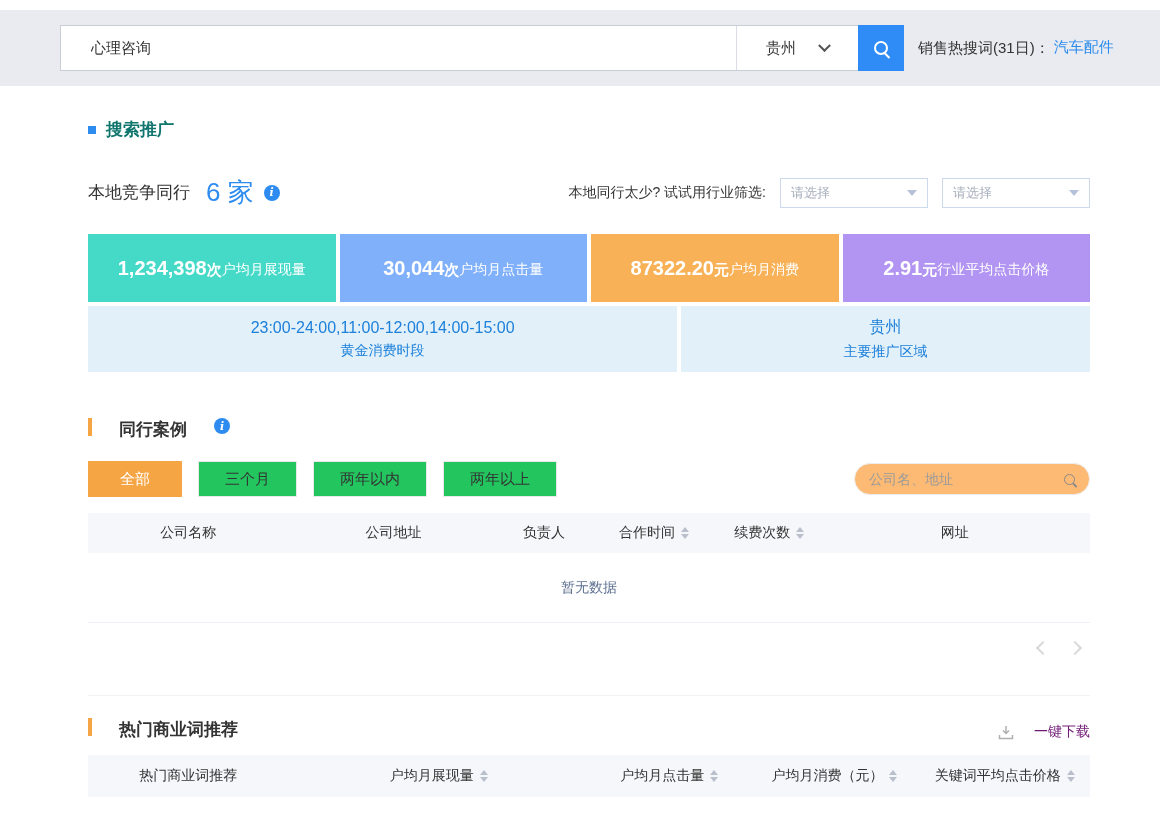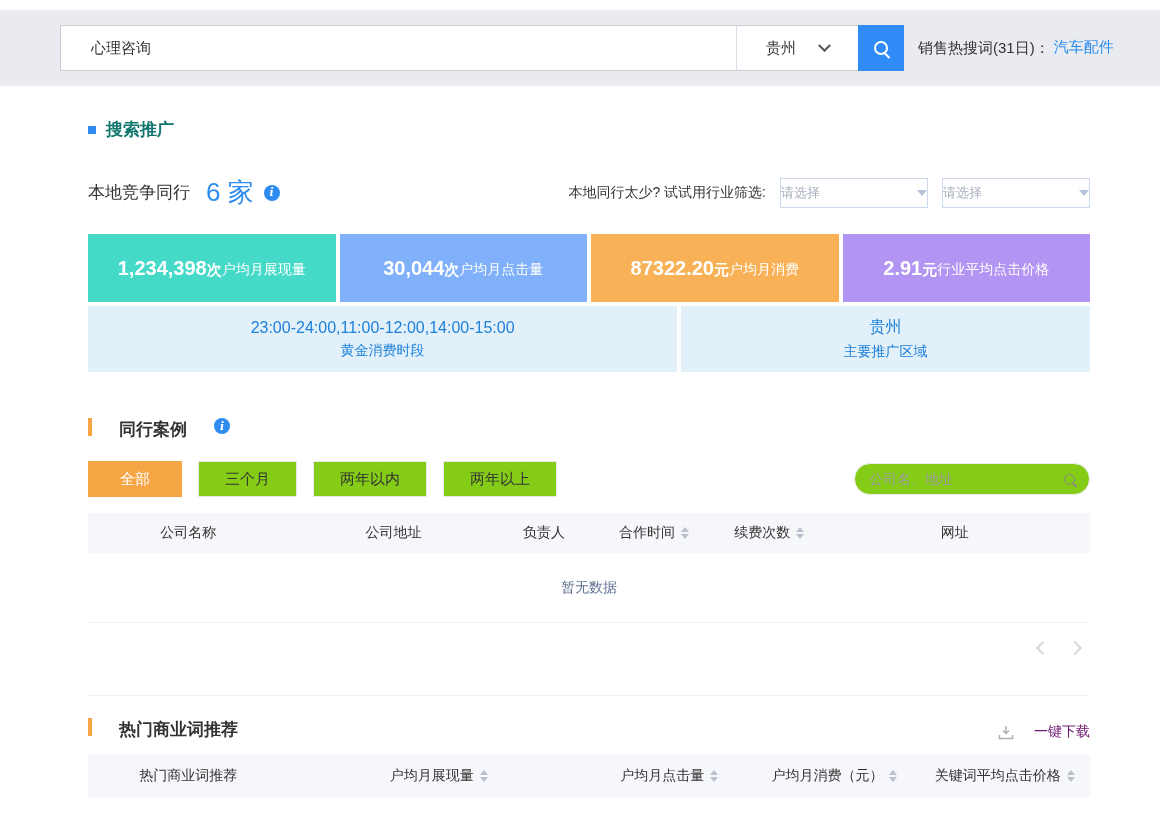--- a/index.html
+++ b/index.html
@@ -40,21 +40,21 @@
   .comp-left { display:flex; align-items:center; }
   .comp-label { font-size:17px; color:#333; }
   .comp-value { font-size:26px; color:#2e8cf0; margin:0 10px 0 16px; }
   .info-i { width:16px; height:16px; border-radius:50%; background:#2e8cf0; color:#fff;
     font-size:11px; font-style:italic; font-weight:700;
     font-family:"DejaVu Serif",serif; display:inline-flex;
     align-items:center; justify-content:center; cursor:pointer; flex:none; }
   .comp-right { display:flex; align-items:center; }
   .filter-hint { font-size:14px; color:#333; }
   .select { width:148px; height:30px; border:1px solid #ccd9ec; background:#fff;
-    display:flex; align-items:center; justify-content:space-between; padding:0 0;
+    display:flex; align-items:center; justify-content:space-between; padding:0 10px;
     color:#a7aebc; font-size:13px; margin-left:14px; cursor:pointer; }
   .tri { width:0; height:0; border-left:5px solid transparent;
     border-right:5px solid transparent; border-top:6px solid #b6c2d9; }
 
   .cards { margin-top:24px; display:flex; gap:4px; }
   .card { flex:1; height:68px; color:#fff; display:flex; flex-direction:row;
     align-items:center; justify-content:center; }
   .card .v { font-size:20px; font-weight:700; }
   .card .unit { font-size:15px; }
   .card .l { font-size:14px; margin-top:3px; }
@@ -68,24 +68,24 @@
   .hl1 { flex:0 0 58.8%; } .hl2 { flex:1; }
 
   .sec2 { margin-top:46px; }
   .sec-title-orange { display:flex; align-items:flex-start; gap:27px;
     font-size:17px; color:#333; font-weight:700; }
   .bar { width:4px; height:18px; background:#f6a544; }
 
   .tabs-row { margin-top:20px; display:flex; align-items:center;justify-content:space-between; }
   .tab { height:36px; padding:16px 26px; display:flex; align-items:center; justify-content:center;
     font-size:15px; margin-right:16px; cursor:pointer; border:1px solid #e8e8e8;
-    color:#333; background:#84cc16; }
+    color:#333; background:#22c55e; }
   .tab.active { background:#f6a544; color:#fff; border-color:#f6a544; padding:0 31px; }
   .flex-spacer { flex:1; }
-  .pill-search { width:236px; height:32px; border-radius:16px; background:#84cc16;
+  .pill-search { width:236px; height:32px; border-radius:16px; background:#fdba74;
     border:1px solid #ededed; display:flex; align-items:center; padding:0 14px; gap:8px; }
   .pill-input { border:none; background:transparent; outline:none; flex:1;
     font-size:14px; color:#333; }
   .pill-input::placeholder { color:#9b9b9b; }
   .mag-gray { width:11px; height:11px; border:1.5px solid #8a8a8a; border-radius:50%;
     position:relative; flex:none; }
   .mag-gray::after { content:''; position:absolute; width:1.5px; height:5px; background:#8a8a8a;
     right:-1px; bottom:-4px; transform:rotate(-45deg); }
 
   .thead { display:grid; background:#f5f7fa; height:40px; align-items:center; margin-top:16px; }

